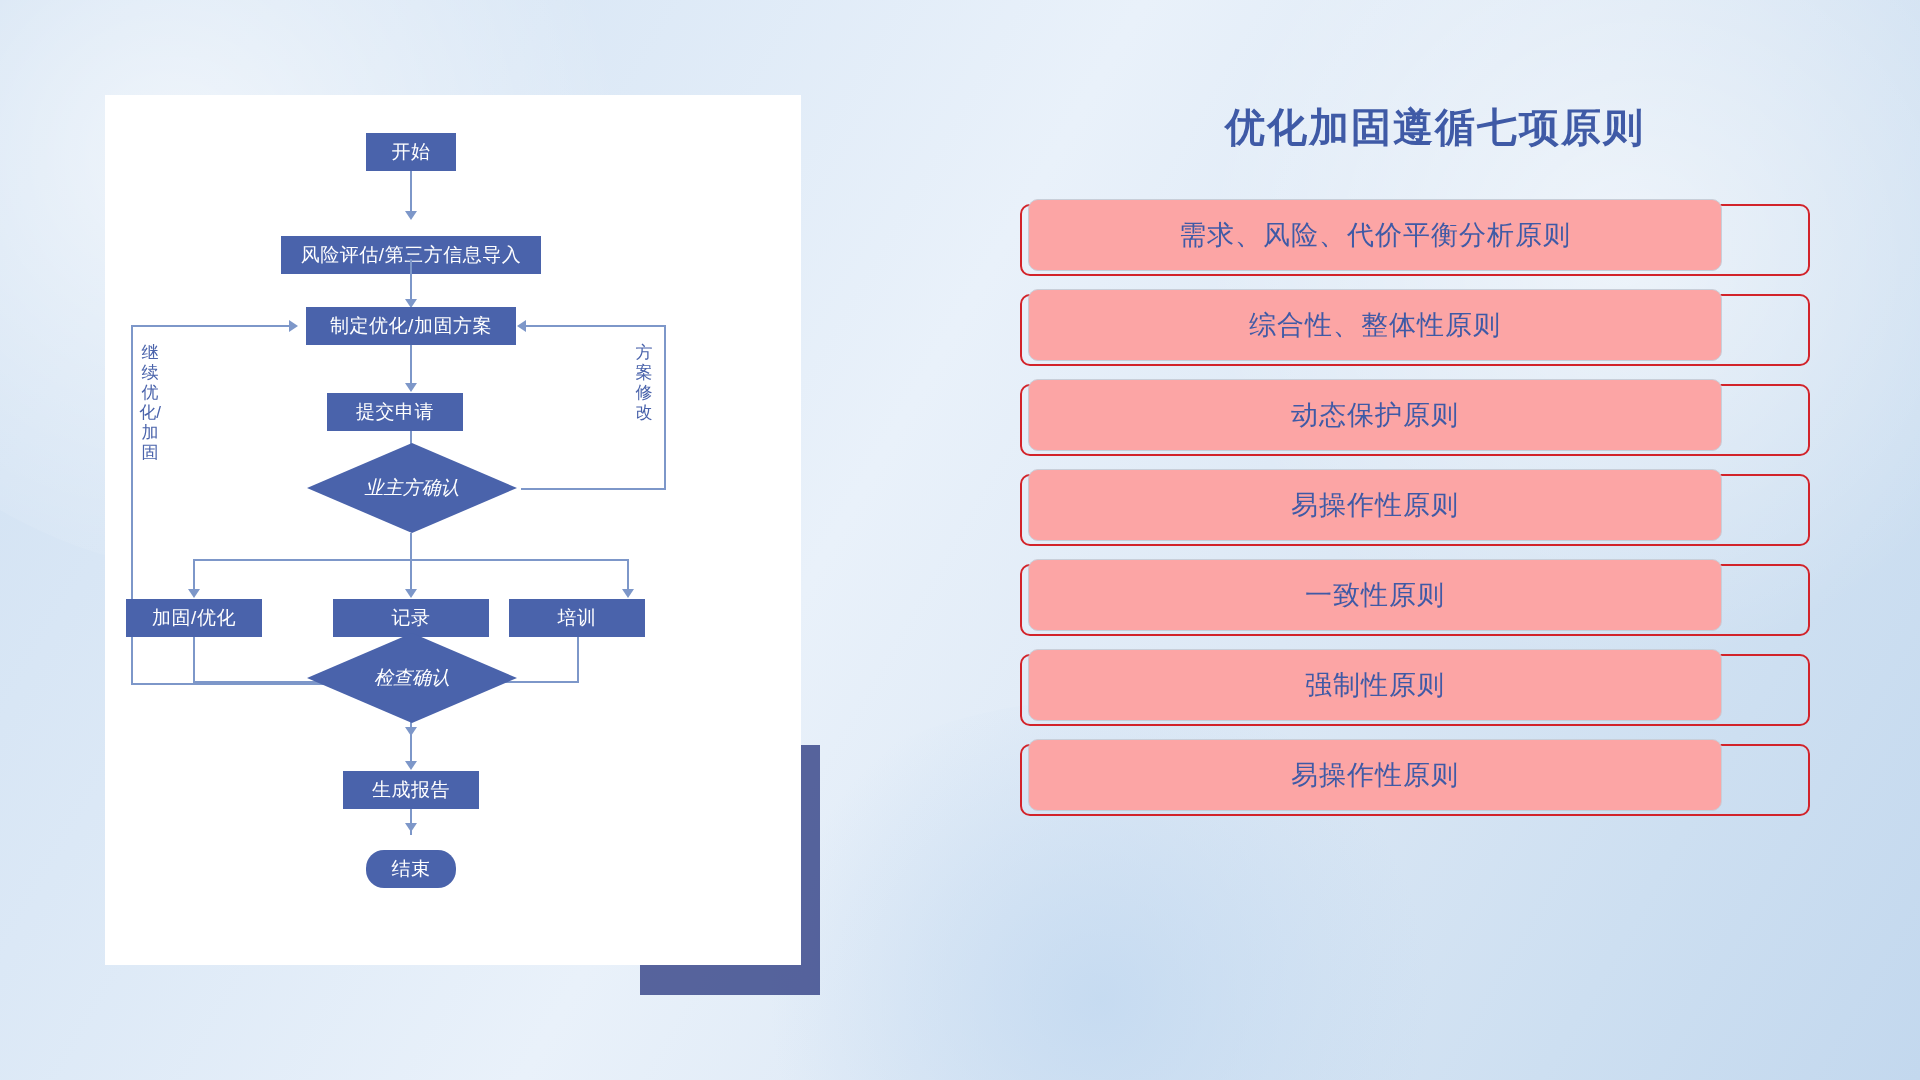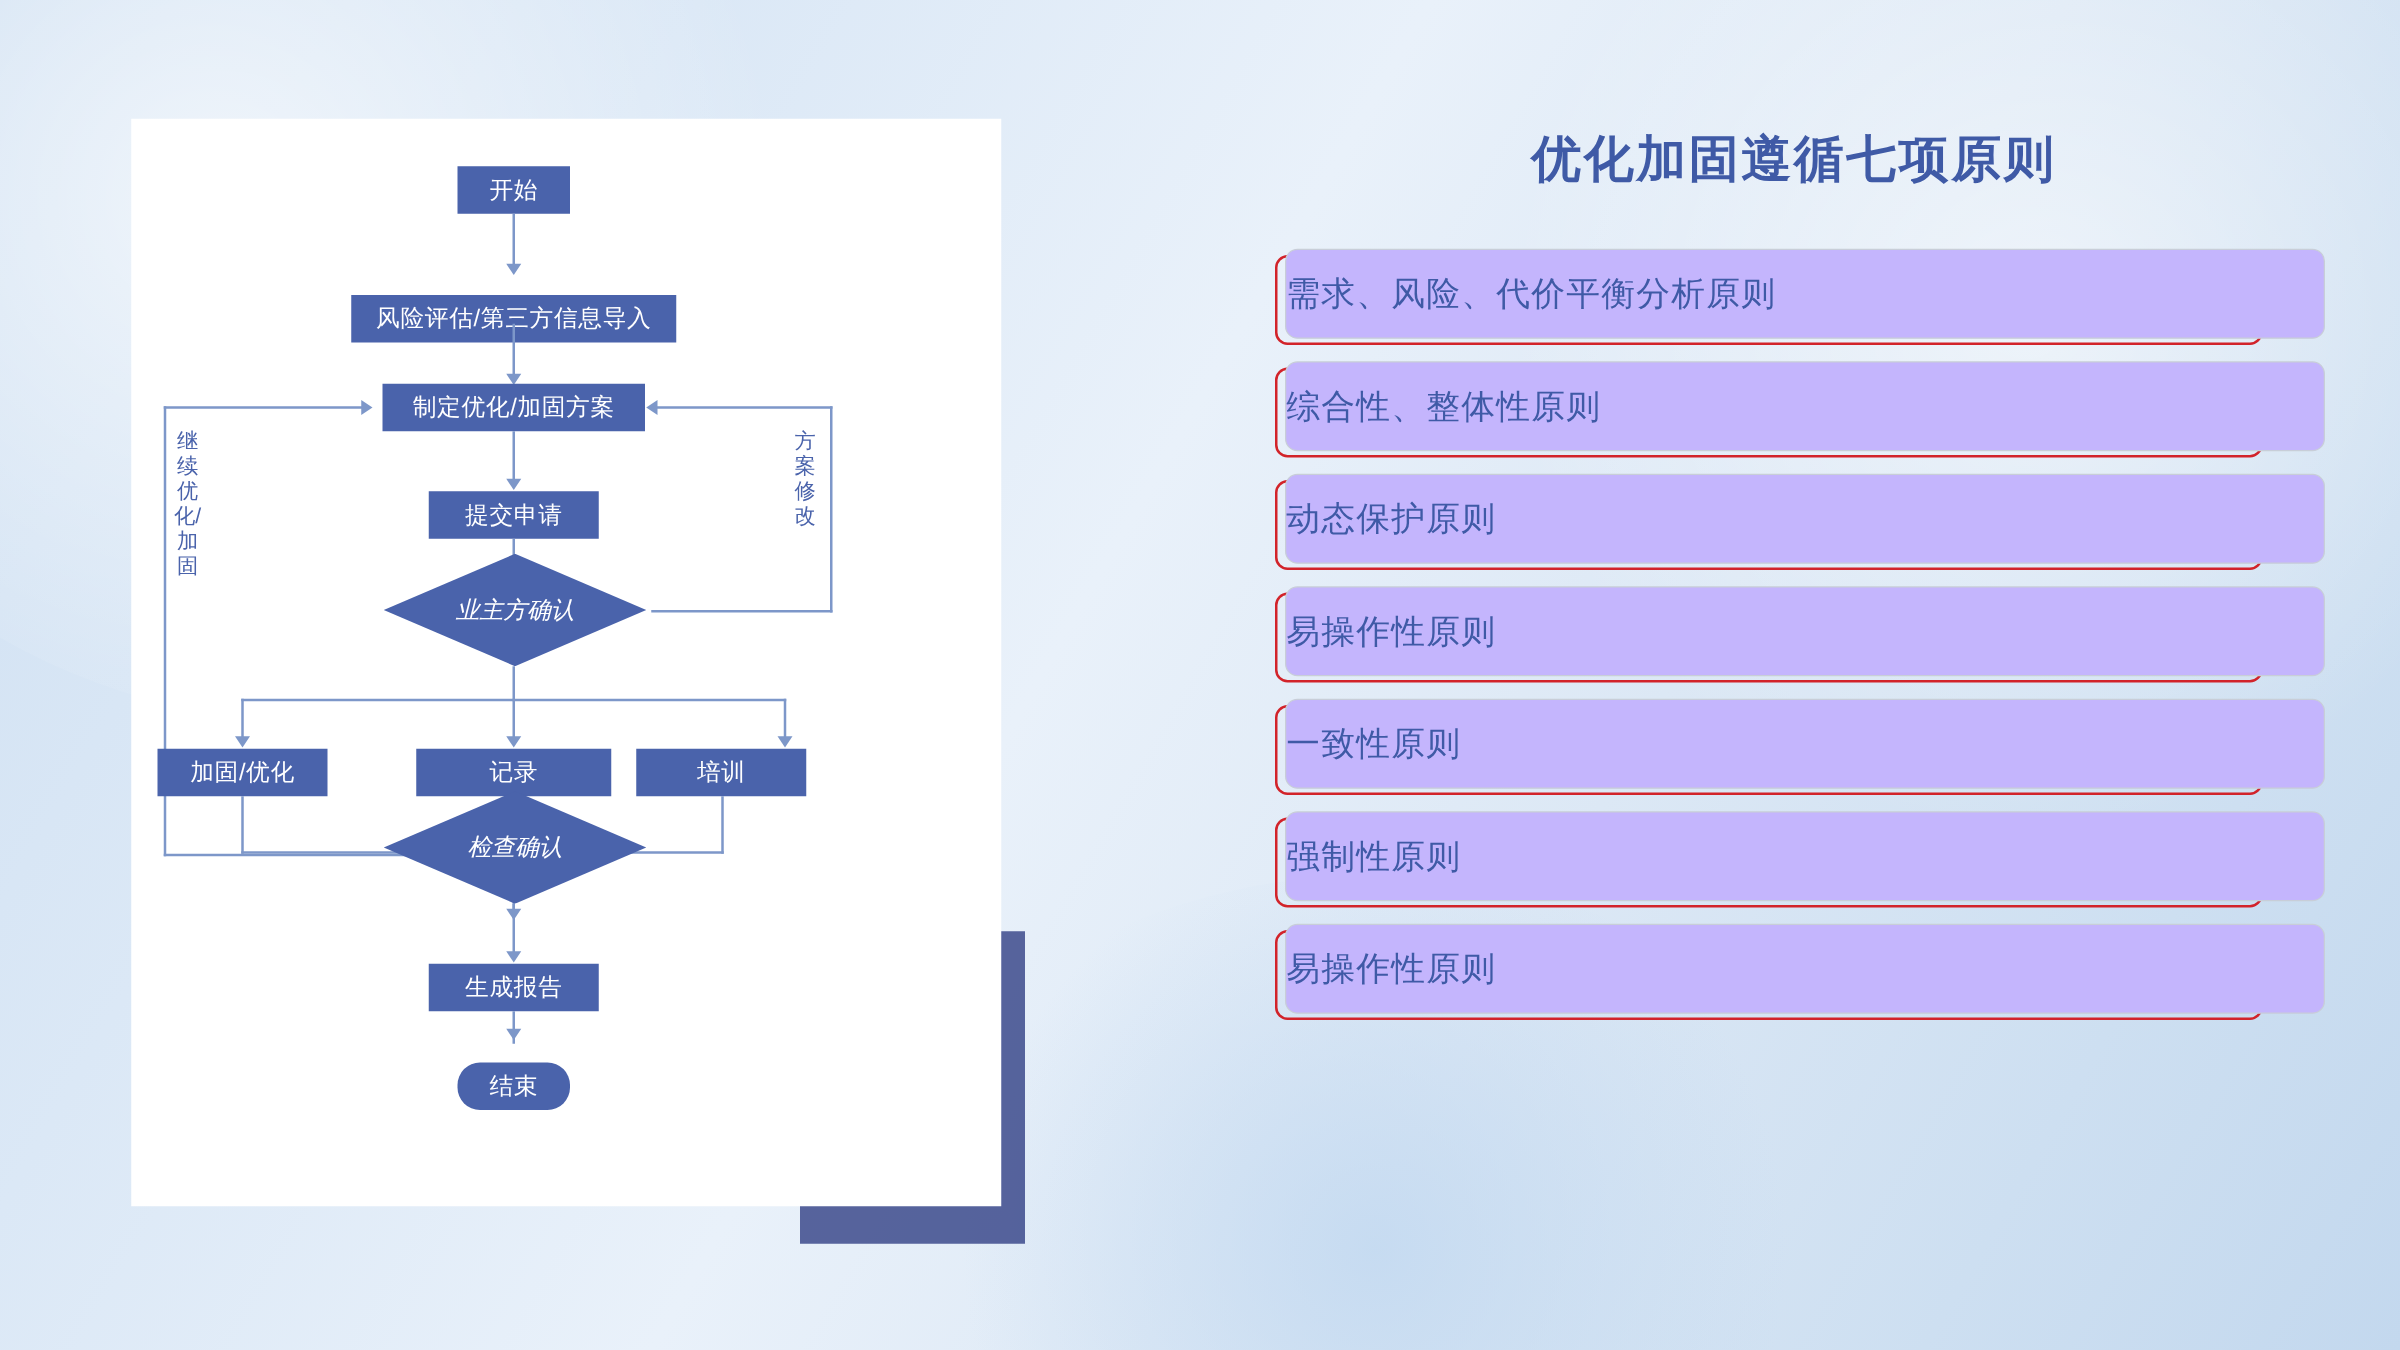--- a/index.html
+++ b/index.html
@@ -161,28 +161,29 @@
     width: 790px;
     height: 72px;
     border: 2px solid #d2232a;
     border-radius: 10px;
     box-sizing: border-box;
   }
   .principle .pill {
     position: absolute;
     left: 8px;
     top: 0;
-    width: 832px;
+    width: 694px;
     height: 72px;
     box-sizing: border-box;
-    background: #c4b5fd;
+    background: #fca5a5;
     border: 1px solid #c8ced8;
     border-radius: 10px;
     display: flex;
     align-items: center;
+    justify-content: center;
     color: #3f5aa6;
     font-size: 27px;
     letter-spacing: 1px;
   }
 </style>
 </head>
 <body>
 
 <div class="bg-glow-a"></div>
 <div class="bg-glow-b"></div>
@@ -221,21 +222,21 @@
     <div class="arrow-left" style="left:396px; top:225px;"></div>
     <div class="vline" style="left:543px; top:230px; height:165px;"></div>
     <div class="hline" style="left:400px; top:393px; width:145px;"></div>
     <div class="side-label" style="left:512px; top:248px;">
       <span>方案修改</span>
     </div>
 
     <div class="vline" style="left:289px; top:250px; height:42px;"></div>
     <div class="arrow-down" style="left:284px; top:288px;"></div>
 
-    <div class="node" style="left:222px; top:298px; width:136px; height:38px;">
+    <div class="node" style="left:206px; top:298px; width:136px; height:38px;">
       <span>提交申请</span>
     </div>
     <div class="vline" style="left:289px; top:336px; height:42px;"></div>
 
     <div class="diamond-wrap" style="left:186px; top:348px; width:210px; height:90px;font-style:italic;">
       <div class="diamond"></div>
       <div class="diamond-label">业主方确认</div>
     </div>
 
     <div class="vline" style="left:289px; top:438px; height:28px;"></div>

